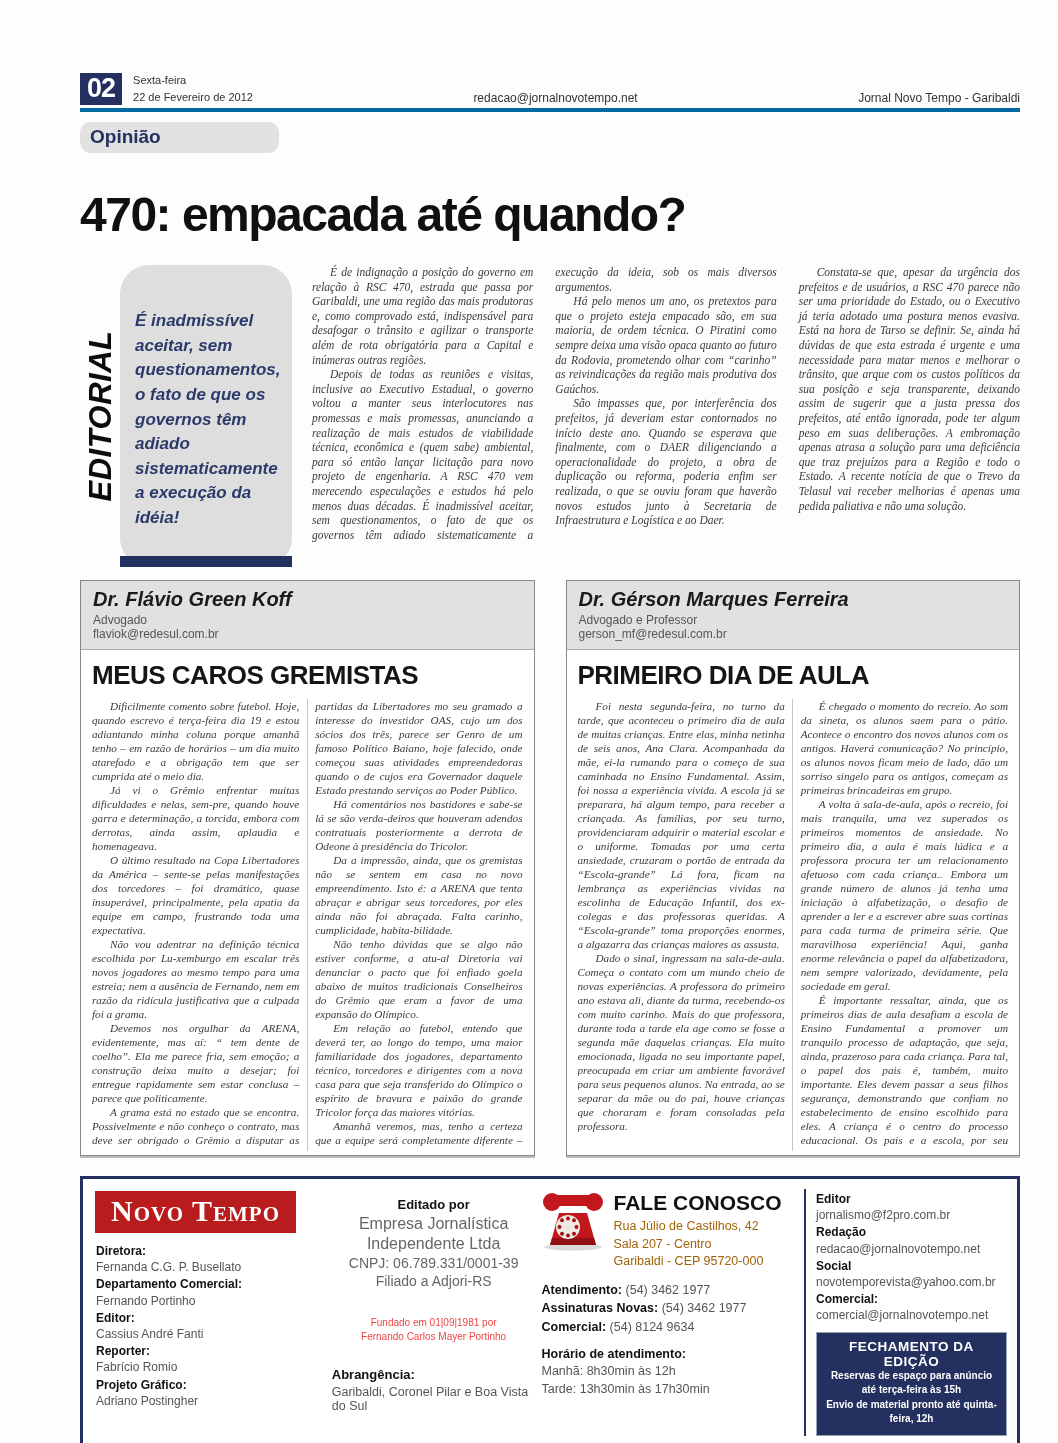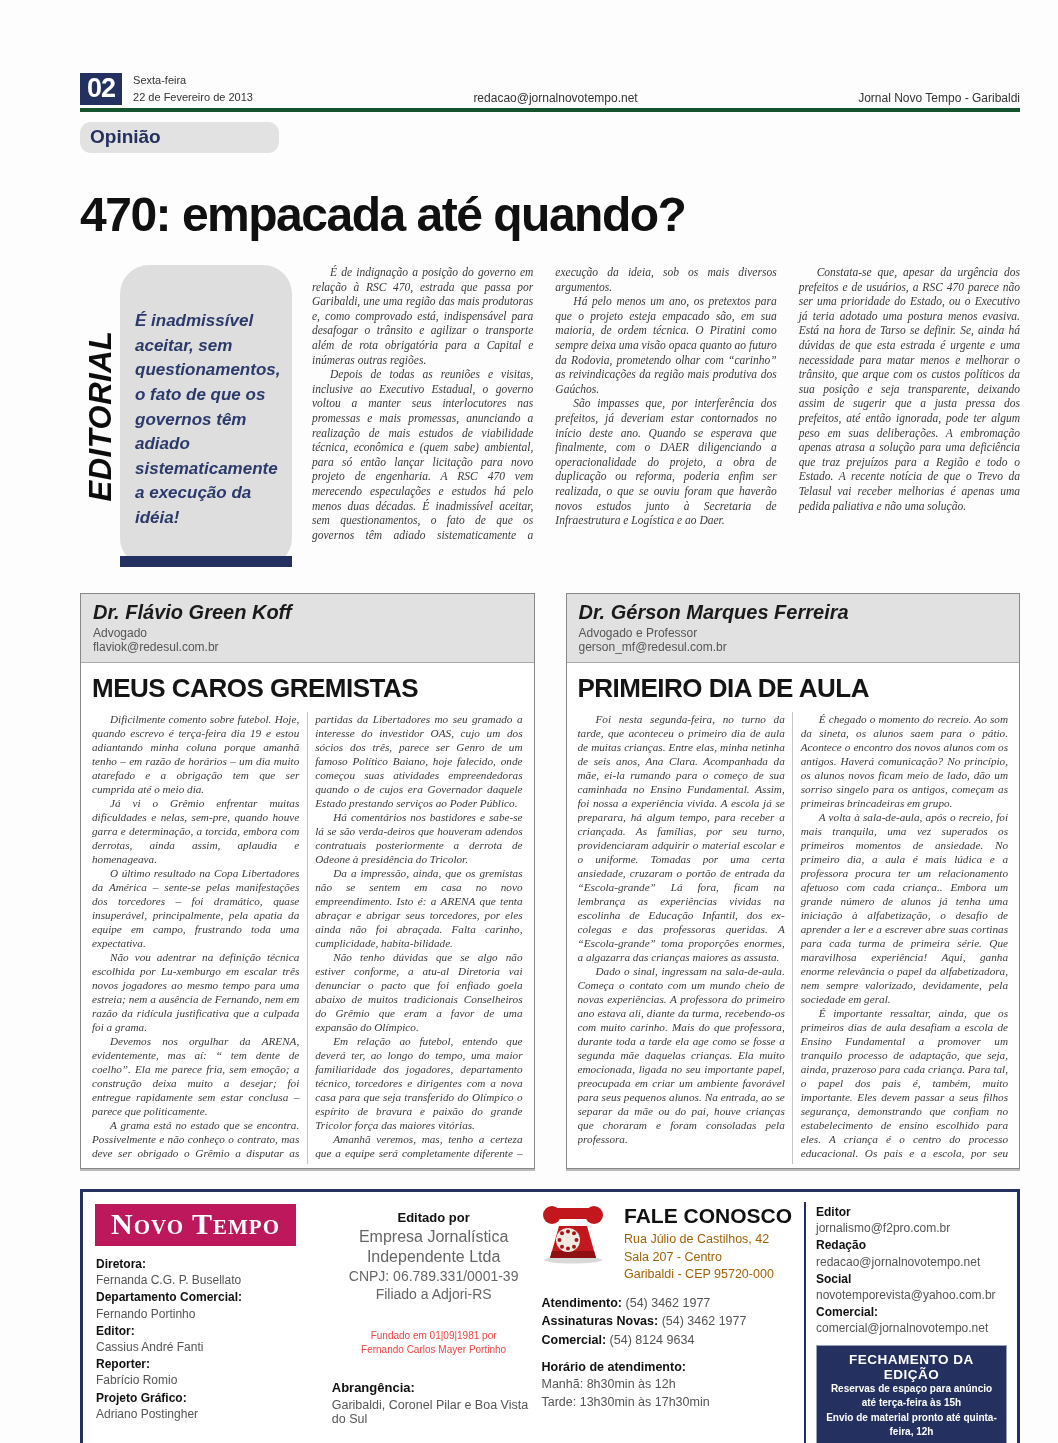--- a/index.html
+++ b/index.html
@@ -6,21 +6,21 @@
   html,body { background:#efefef; }
   .page {
     width:1058px; height:1443px; margin:0 auto; background:#fdfdfd;
     font-family:"Liberation Sans", sans-serif; color:#222;
     position:relative; overflow:hidden;
     box-shadow:0 0 4px rgba(0,0,0,.35);
   }
   .content { padding:72px 38px 20px 80px; }
 
   
-  .hdr { display:flex; align-items:flex-end; border-bottom:4px solid #14532d; padding-bottom:3px; }
+  .hdr { display:flex; align-items:flex-end; border-bottom:4px solid #0369a1; padding-bottom:3px; }
   .pagenum {
     background:#24305f; color:#fff; font-weight:bold; font-size:27px;
     padding:2px 7px 3px; line-height:1; border-right:3px solid #fff;
     letter-spacing:-1px;
   }
   .hdr-date { margin-left:8px; font-size:11px; color:#333; line-height:1.5; }
   .hdr-mail { flex:1; text-align:center; font-size:12px; color:#333; }
   .hdr-paper { font-size:12px; color:#333; }
 
   .section-tag {
@@ -46,21 +46,21 @@
   }
   .ed-quote .bar { position:absolute; left:0; bottom:0; width:100%; height:11px; background:#24305f; }
   .ed-body {
     flex:1; margin-left:20px; column-count:3; column-gap:22px;
     font-family:"Liberation Serif", serif; font-style:italic; font-size:11.5px;
     line-height:1.27; text-align:justify; color:#3a3a3a;
   }
   .ed-body p, .article-body p { text-indent:18px; }
 
   
-  .articles { display:flex; gap:31px; margin-top:26px; }
+  .articles { display:flex; gap:31px; margin-top:13px; }
   .article { flex:1; border:1px solid #888; background:#fff; box-shadow:0 2px 0 #bbb; }
   .art-head { background:#e1e1e1; padding:7px 12px 8px; border-bottom:1px solid #aaa; }
   .art-author { font-weight:bold; font-style:italic; font-size:20px; color:#1a1a1a; }
   .art-role  { font-size:12px; color:#555; margin-top:2px; }
   .art-email { font-size:12px; color:#555; }
   .art-inner { padding:6px 11px 4px; }
   .art-title { font-size:26px; font-weight:bold; color:#151515; letter-spacing:-0.5px; margin:4px 0 8px; }
   .article-body {
     column-count:2; column-gap:16px; column-rule:1px solid #c5c5c5;
     height:452px; overflow:hidden;
@@ -68,37 +68,37 @@
     line-height:1.25; text-align:justify; color:#3a3a3a;
   }
 
   
   .footer {
     margin-top:20px; border:3px solid #24305f; display:flex; padding:10px 0 12px 8px;
     min-height:238px; background:#fff;
   }
   .fcol1 { width:26%; display:flex; flex-direction:column; padding-right:8px; }
   .logo {
-    background:#be185d; color:#fff; align-self:flex-start; padding:5px 16px 7px;
+    background:#b91c1c; color:#fff; align-self:flex-start; padding:5px 16px 7px;
     font-family:"Liberation Serif", serif; font-weight:bold; font-size:30px;
     font-variant:small-caps; letter-spacing:1px; line-height:1; margin:2px 0 10px 4px;
   }
   .staff { font-size:12px; line-height:1.35; padding-left:5px; }
   .staff .flabel { font-weight:bold; color:#111; }
   .staff .fvalue { color:#555; margin-bottom:1px; }
   .fcol2 { width:22%; text-align:center; padding-top:8px; font-size:13px; }
   .edby-label { font-weight:bold; font-size:13px; color:#111; }
   .edby-co { font-size:16px; color:#666; line-height:1.25; margin-top:2px; }
   .edby-cnpj, .edby-aff { font-size:14px; color:#666; line-height:1.3; }
   .founded { margin-top:26px; font-size:10px; color:#ef4444; line-height:1.35; }
   .coverage { margin-top:24px; text-align:left; }
   .coverage .flabel { font-weight:bold; font-size:13px; color:#111; }
   .coverage .fvalue { font-size:12.5px; color:#555; margin-top:3px; }
   .fcol3 { width:29%; padding:0 12px 0 6px; }
-  .contact-top { display:flex; align-items:flex-start; gap:8px;justify-content:space-between; }
+  .contact-top { display:flex; align-items:flex-start; gap:8px; }
   .phone-ico { flex:0 0 auto; }
   .contact-title { font-weight:bold; font-size:21px; color:#111; margin-top:2px; }
   .addr { font-size:12.5px; color:#a16207; line-height:1.4; margin-top:3px; }
   .phones { margin-top:10px; font-size:12.5px; line-height:1.5; }
   .phones .lab { font-weight:bold; color:#111; }
   .phones span.val { color:#555; }
   .hours { margin-top:9px; font-size:12.5px; line-height:1.4; color:#555; }
   .hours .lab { font-weight:bold; color:#111; }
   .fcol4 { width:23%; border-left:2px solid #24305f; padding:2px 10px 0; }
   .mails { font-size:12px; line-height:1.35; }
@@ -115,21 +115,21 @@
 <body>
 
 <div class="page">
   <div class="content">
 
     
     <div class="hdr">
       <div class="pagenum">02</div>
       <div class="hdr-date">
         <div>Sexta-feira</div>
-        <div>22 de Fevereiro de 2013</div>
+        <div>22 de Fevereiro de 2012</div>
       </div>
       <div class="hdr-mail">redacao@jornalnovotempo.net</div>
       <div class="hdr-paper">Jornal Novo Tempo - Garibaldi</div>
     </div>
 
     <div class="section-tag">Opinião</div>
 
     <h1 class="headline">470: empacada até quando?</h1>
 
     

